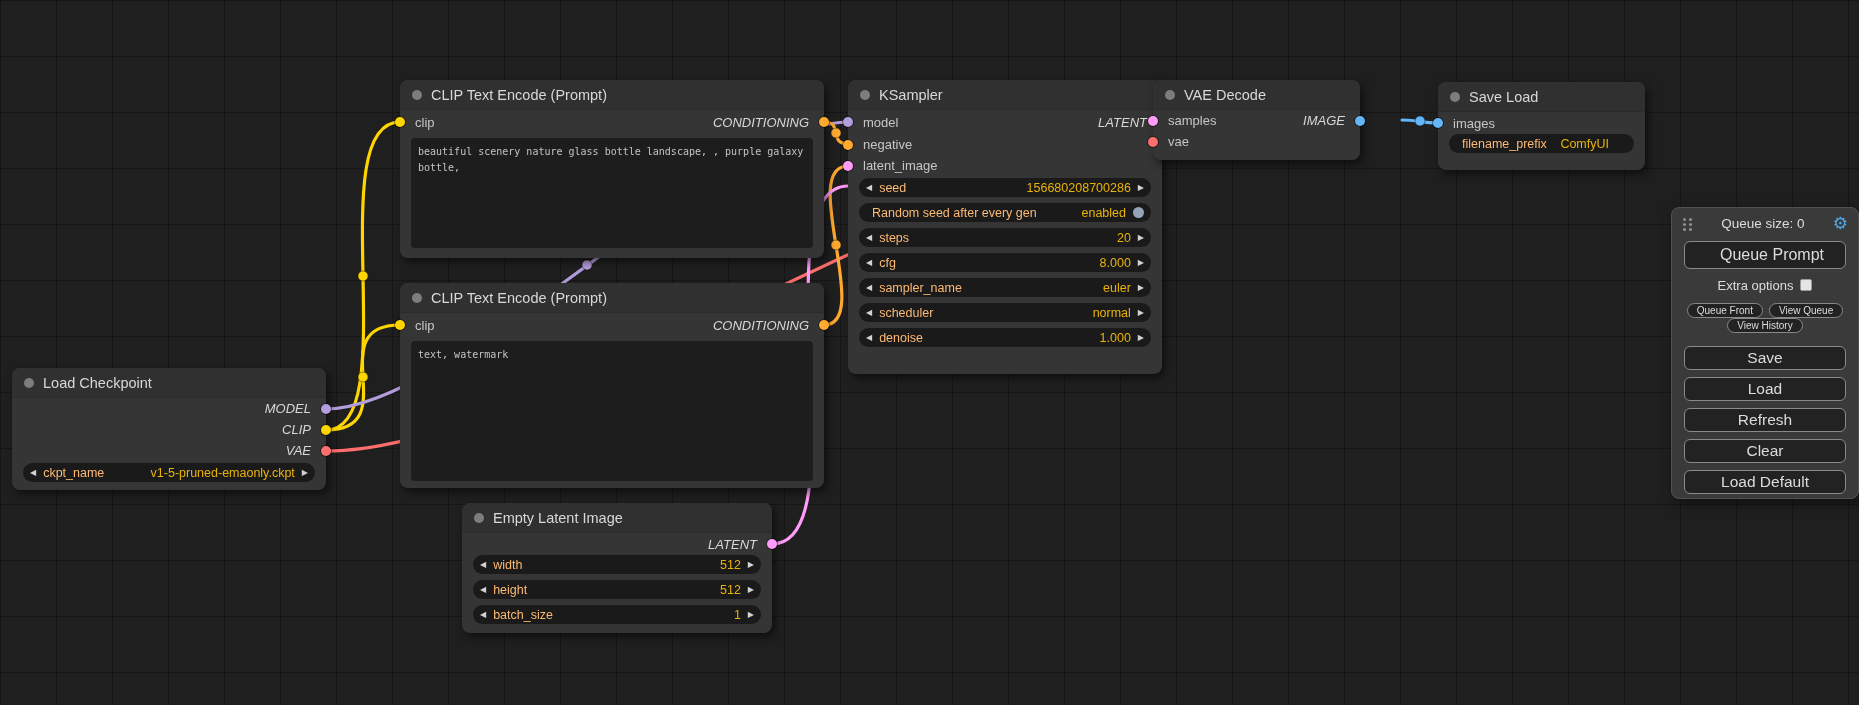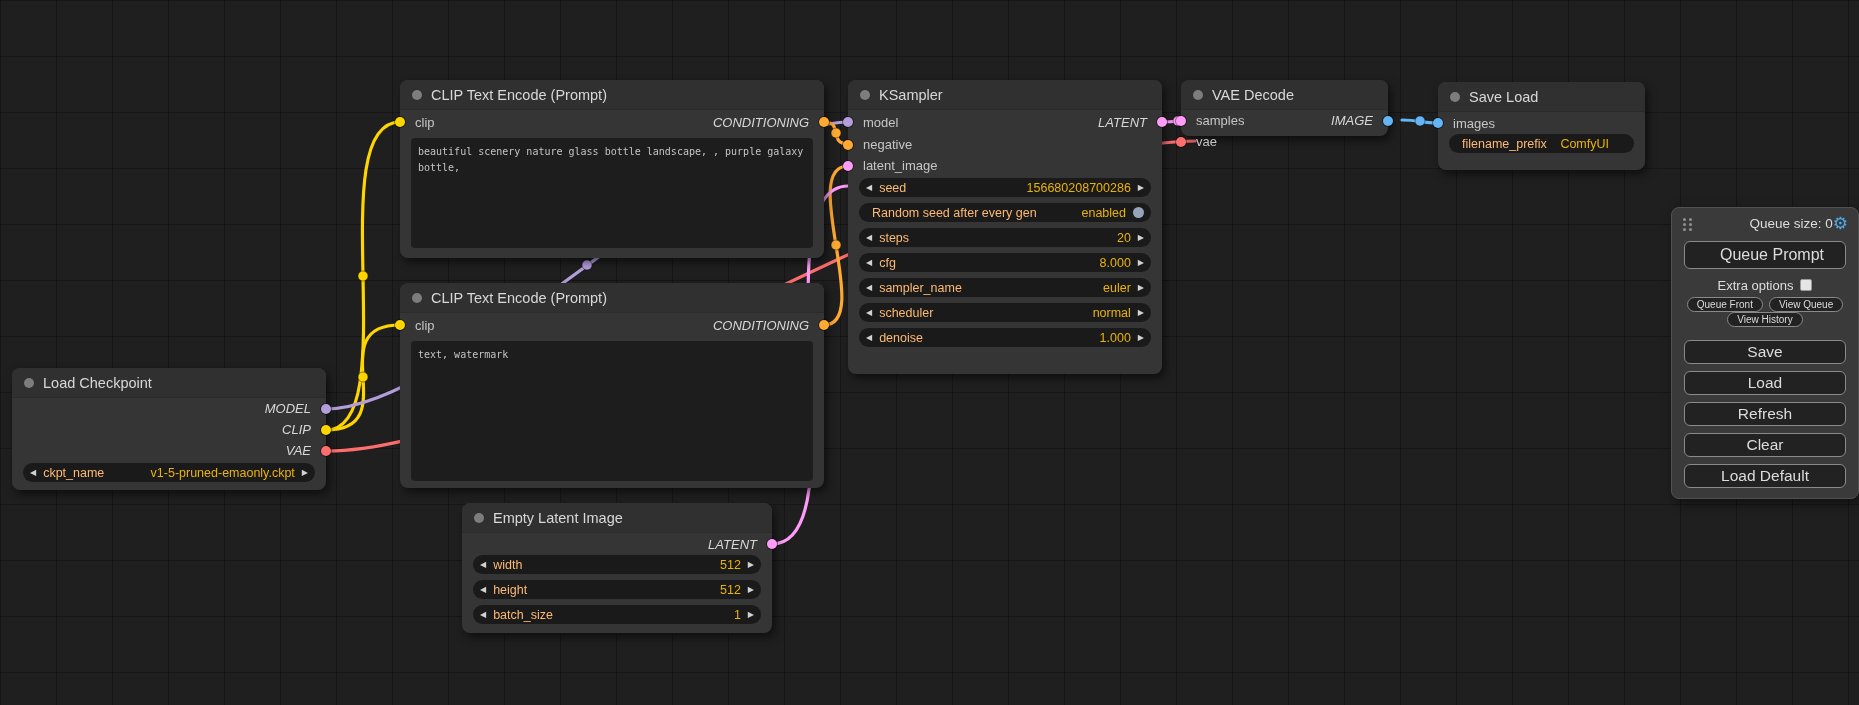--- a/index.html
+++ b/index.html
@@ -58,32 +58,32 @@
     background:#3a3a3a; border:1px solid #515151; border-radius:8px;
     box-shadow:3px 4px 12px rgba(0,0,0,.5);
   }
   .qheader { display:flex; align-items:center; height:30px; padding:0 10px; }
   .drag-dots { width:11px; height:13px; position:relative; flex:none; cursor:grab; }
   .drag-dots::before {
     content:""; position:absolute; left:1px; top:1px; width:3px; height:3px; border-radius:50%;
     background:#909090;
     box-shadow:6px 0 0 #909090, 0 5px 0 #909090, 6px 5px 0 #909090, 0 10px 0 #909090, 6px 10px 0 #909090;
   }
-  .qsize { flex:1; text-align:right; color:#dddddd; font-size:13.5px; }
+  .qsize { flex:1; text-align:center; color:#dddddd; font-size:13.5px; }
   .gear { color:var(--gear); font-size:17px; line-height:1; flex:none; cursor:pointer; }
   .qbtn {
     display:block; background:#222222; border:1px solid #8a8a8a; border-radius:6px;
     color:#dcdcdc; text-align:center; font-family:inherit; cursor:pointer;
   }
   .qbtn.primary { width:162px; margin:3px auto 0; height:28px; font-size:16px; line-height:26px;padding-left:14px; }
   .qbtn.big     { width:162px; margin:7px auto 0; height:24px; font-size:15.5px; line-height:22px; }
   .qbtn.small   { height:15px; font-size:10px; line-height:12px; border-radius:8px; padding:0 9px; }
   .extra-row { display:flex; align-items:center; justify-content:center; gap:7px; margin-top:9px; color:#dddddd; font-size:13px; height:14px; }
   .checkbox { width:12px; height:12px; background:#e5e5e5; border:1px solid #9a9a9a; border-radius:2px; cursor:pointer; }
-  .small-row { display:flex; justify-content:center; gap:6px; margin-top:5px; }
+  .small-row { display:flex; justify-content:center; gap:6px; margin-top:11px; }
   .history-row { display:flex; justify-content:center; }
   .savegap { margin-top:13px !important; }
 </style>
 </head>
 <body>
 
 <div class="canvas">
 
   <svg class="wires" width="1859" height="705" viewBox="0 0 1859 705">
     <g fill="none" stroke-width="3.2" stroke-linecap="round">
@@ -249,21 +249,21 @@
       </div>
       <div class="widget">
         <span class="arrow">◀</span>
         <span class="wlabel">denoise</span>
         <span class="wvalue">1.000</span>
         <span class="arrow">▶</span>
       </div>
     </div>
   </div>
 
-  <div class="node" style="left:1181px;top:80px;width:207px;height:56px">
+  <div class="node" style="left:1153px;top:80px;width:207px;height:80px">
     <div class="node-title">
       <span class="tdot"></span>
       <span class="ttext">VAE Decode</span>
     </div>
     <div class="row" style="height:21px">
       <span class="pdot left" style="background:var(--latent)"></span>
       <span class="in-label">samples</span>
       <span class="out-label">IMAGE</span>
       <span class="pdot right" style="background:var(--image)"></span>
     </div>

